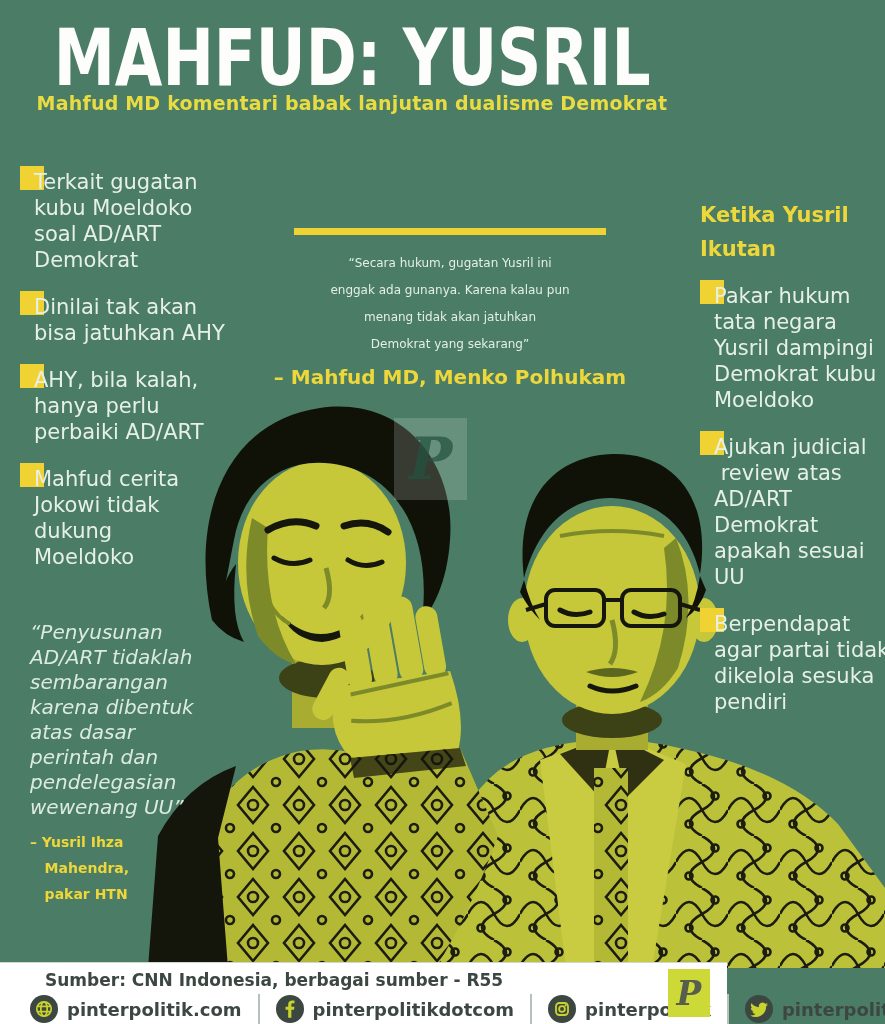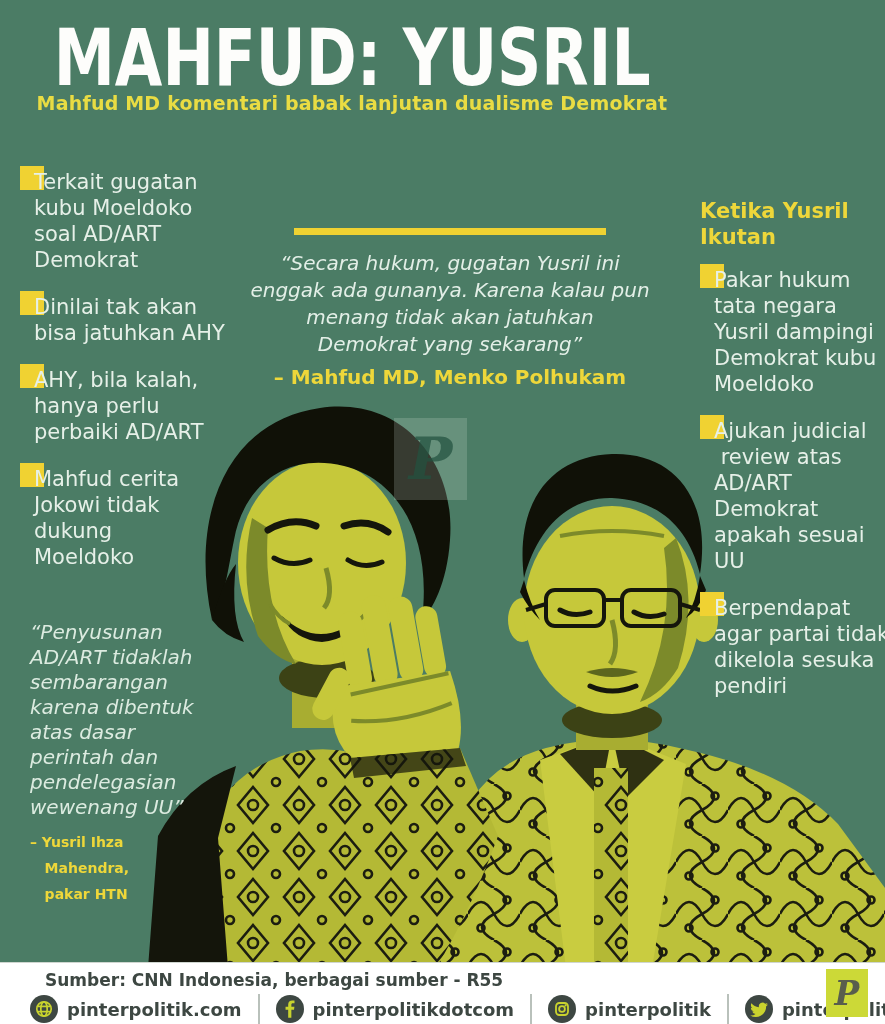--- a/index.html
+++ b/index.html
@@ -28,56 +28,56 @@
   .bullet-item { position:relative; margin-bottom:21px; }
   .bullet-sq {
     position:absolute; left:0; top:-3px; width:24px; height:24px; background:#f0d232;
   }
   .bullet-text {
     position:relative; margin-left:14px; color:#e6f0e8; font-size:21px; line-height:26px;
   }
   .col-left  { left:20px;  top:169px; width:215px; }
   .col-right { left:700px; top:198px; width:185px; }
   .right-heading {
-    color:#eed73a; font-weight:bold; font-size:21px; line-height:26px; margin-bottom:17px;
+    color:#eed73a; font-weight:bold; font-size:21px; line-height:34px; margin-bottom:17px;
   }
 
   
   .left-quote { position:absolute; left:30px; top:620px; width:220px; z-index:6; }
   .left-quote .q {
     color:#dcebe0; font-style:italic; font-size:20px; line-height:25px;
   }
   .left-quote .attr {
     margin-top:9px; color:#eed73a; font-weight:bold; font-size:14px; line-height:26px;
   }
 
   
   .center-quote { position:absolute; left:228px; top:228px; width:444px; text-align:center; z-index:6; }
   .center-quote .bar { width:312px; height:7px; background:#f0d232; margin:0 auto; }
   .center-quote .q {
-    margin-top:15px; color:#e3efe7; font-style:italic; font-size:20px; line-height:27px;text-align:center;
+    margin-top:15px; color:#e3efe7; font-size:12px; line-height:27px;text-align:center;
   }
   .center-quote .attr { margin-top:7px; color:#eed73a; font-weight:bold; font-size:20px; }
 
   
   .watermark {
     position:absolute; left:394px; top:418px; width:73px; height:82px; z-index:3;
     background:rgba(215,232,222,0.20); display:flex; align-items:center; justify-content:center;
   }
   .watermark span {
     font-family:"DejaVu Serif", serif; font-style:italic; font-weight:bold;
     font-size:58px; color:rgba(35,82,64,0.72); line-height:1;
   }
 
   
   .photo { position:absolute; left:0; top:368px; width:885px; height:600px; z-index:1; }
 
   
   .footer {
-    position:absolute; left:0; bottom:0; width:885px; height:62px; background:#ffffff;
+    position:absolute; left:0; bottom:0; width:727px; height:62px; background:#ffffff;
     z-index:10; border-top:1px solid #cfd6d0;margin-top:42px;
   }
   .source {
     position:absolute; left:45px; top:7px; color:#3d4742; font-weight:bold; font-size:17px;
   }
   .social { position:absolute; left:30px; top:31px; display:flex; align-items:center; }
   .social-item { display:flex; align-items:center; cursor:pointer;justify-content:flex-end; }
   .social-item svg { display:block; }
   .social-label { margin-left:9px; color:#3d4742; font-weight:bold; font-size:18px; }
   .sep { width:2px; height:30px; background:#b9c1bb; margin:0 16px; }

